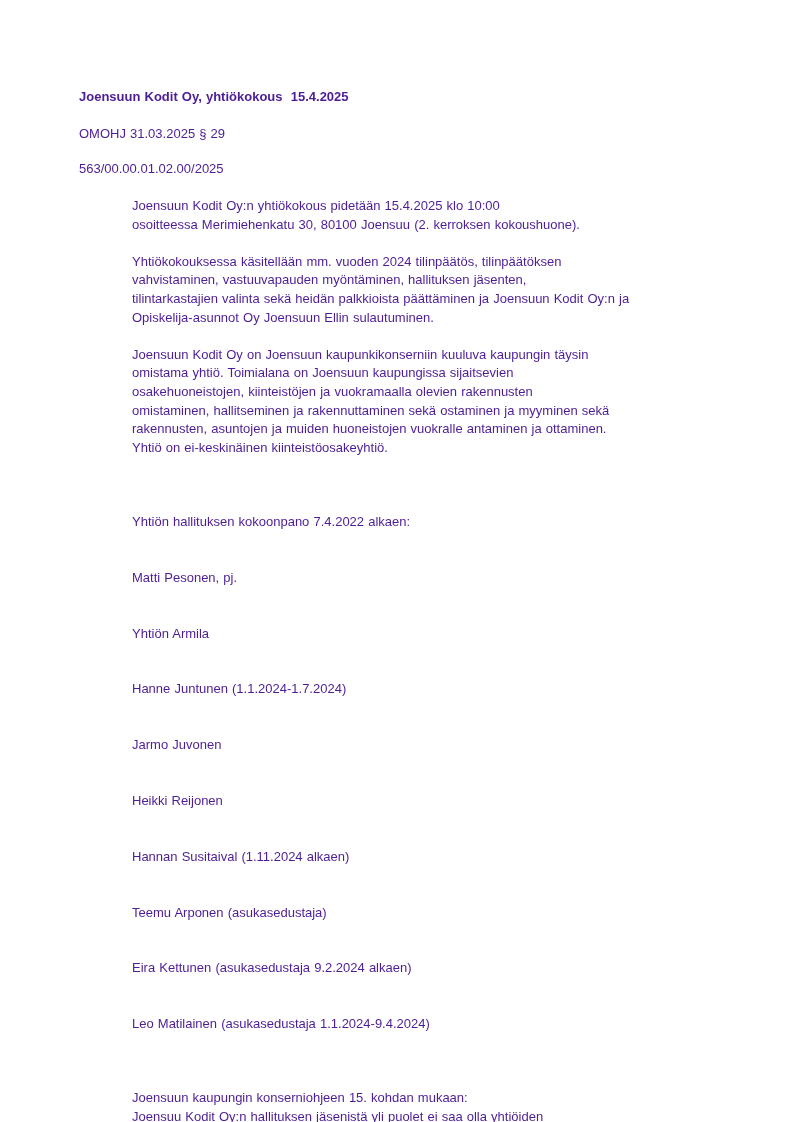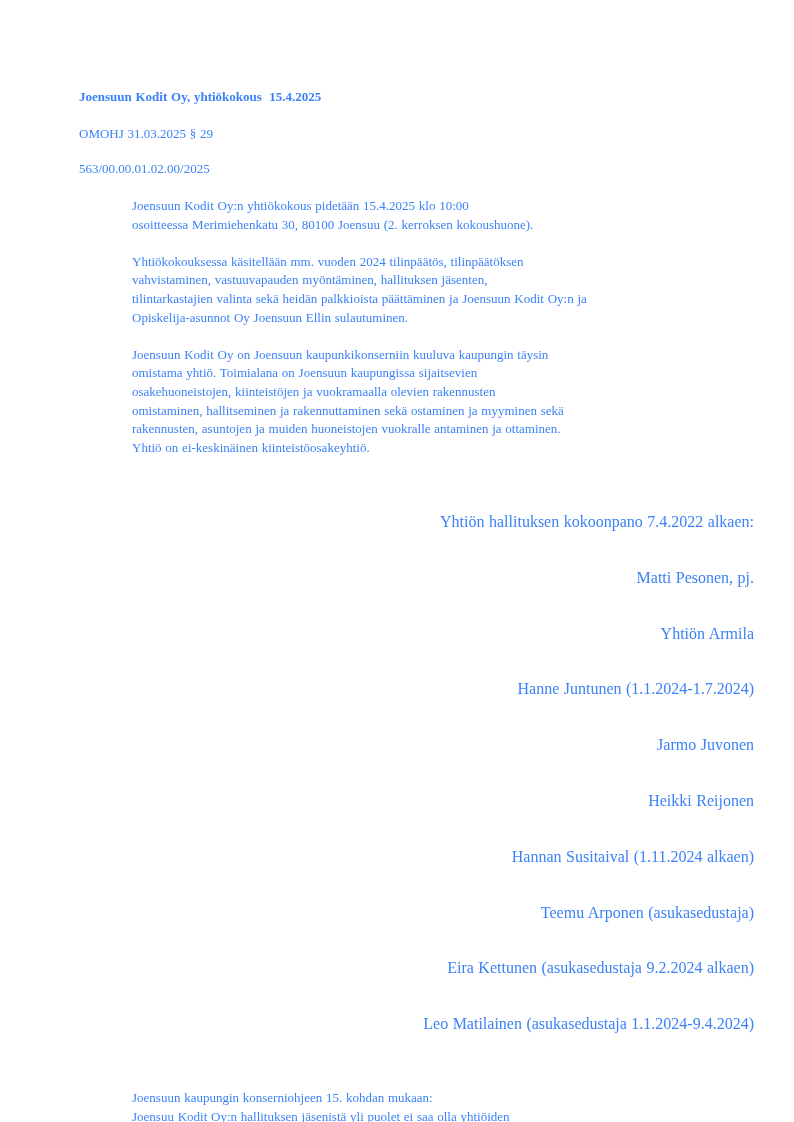--- a/index.html
+++ b/index.html
@@ -6,22 +6,22 @@
     margin: 0;
     padding: 0;
     background: #ffffff;
   }
   .page {
     position: relative;
     width: 786px;
     height: 1122px;
     background: #ffffff;
     overflow: hidden;
-    font-family: Liberation Serif, serif;
-    color: #3b82f6;
+    font-family: Liberation Sans, sans-serif;
+    color: #4c1d95;
   }
   .content {
     position: absolute;
     left: 79px;
     top: 88px;
     width: 675px;
   }
   .block {
     font-size: 13px;
     line-height: 18.6px;
@@ -32,25 +32,24 @@
   .bold {
     font-weight: bold;
   }
   .no-gap {
     margin-bottom: 16px;
   }
   .indent {
     margin-left: 53px;
   }
   .member {
-    font-size: 16px;
+    font-size: 13px;
     line-height: 18.6px;
     white-space: pre-wrap;
     word-spacing: 0.5px;
-    text-align: right;
   }
 </style>
 </head>
 <body>
 
 <div class="page">
   <div class="content">
 
     <div class="block bold">Joensuun Kodit Oy, yhtiökokous  15.4.2025</div>
 

